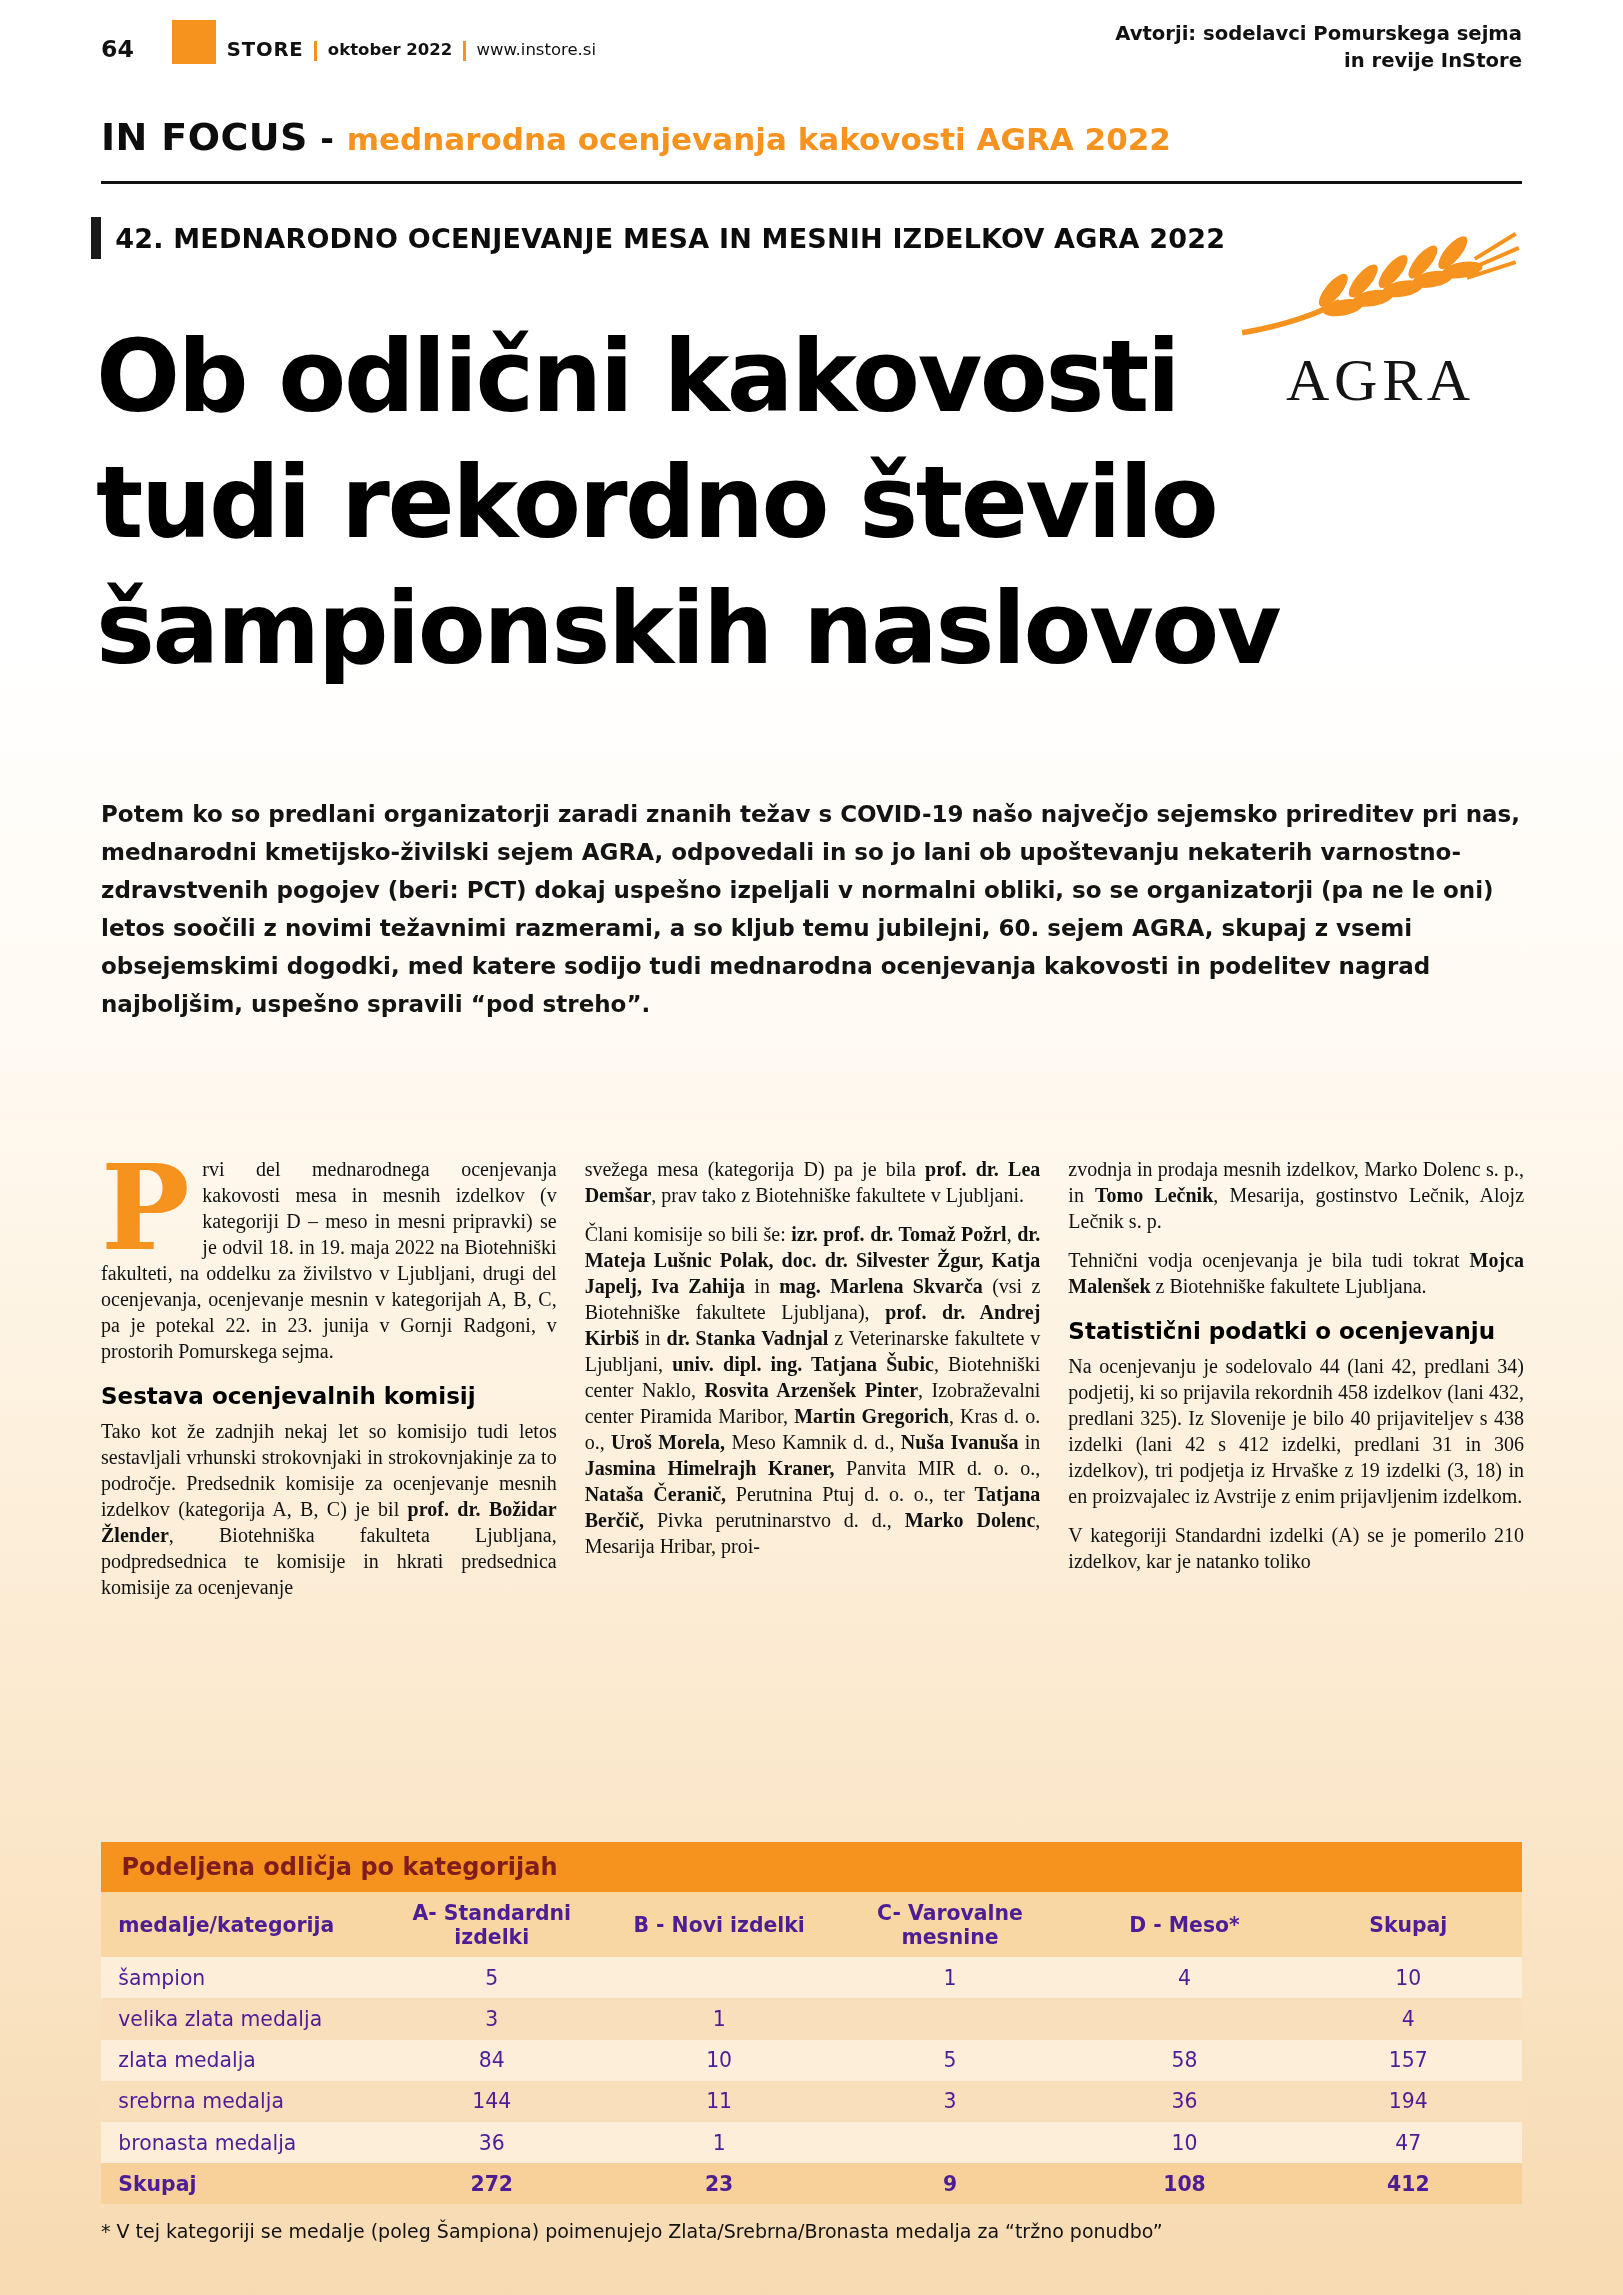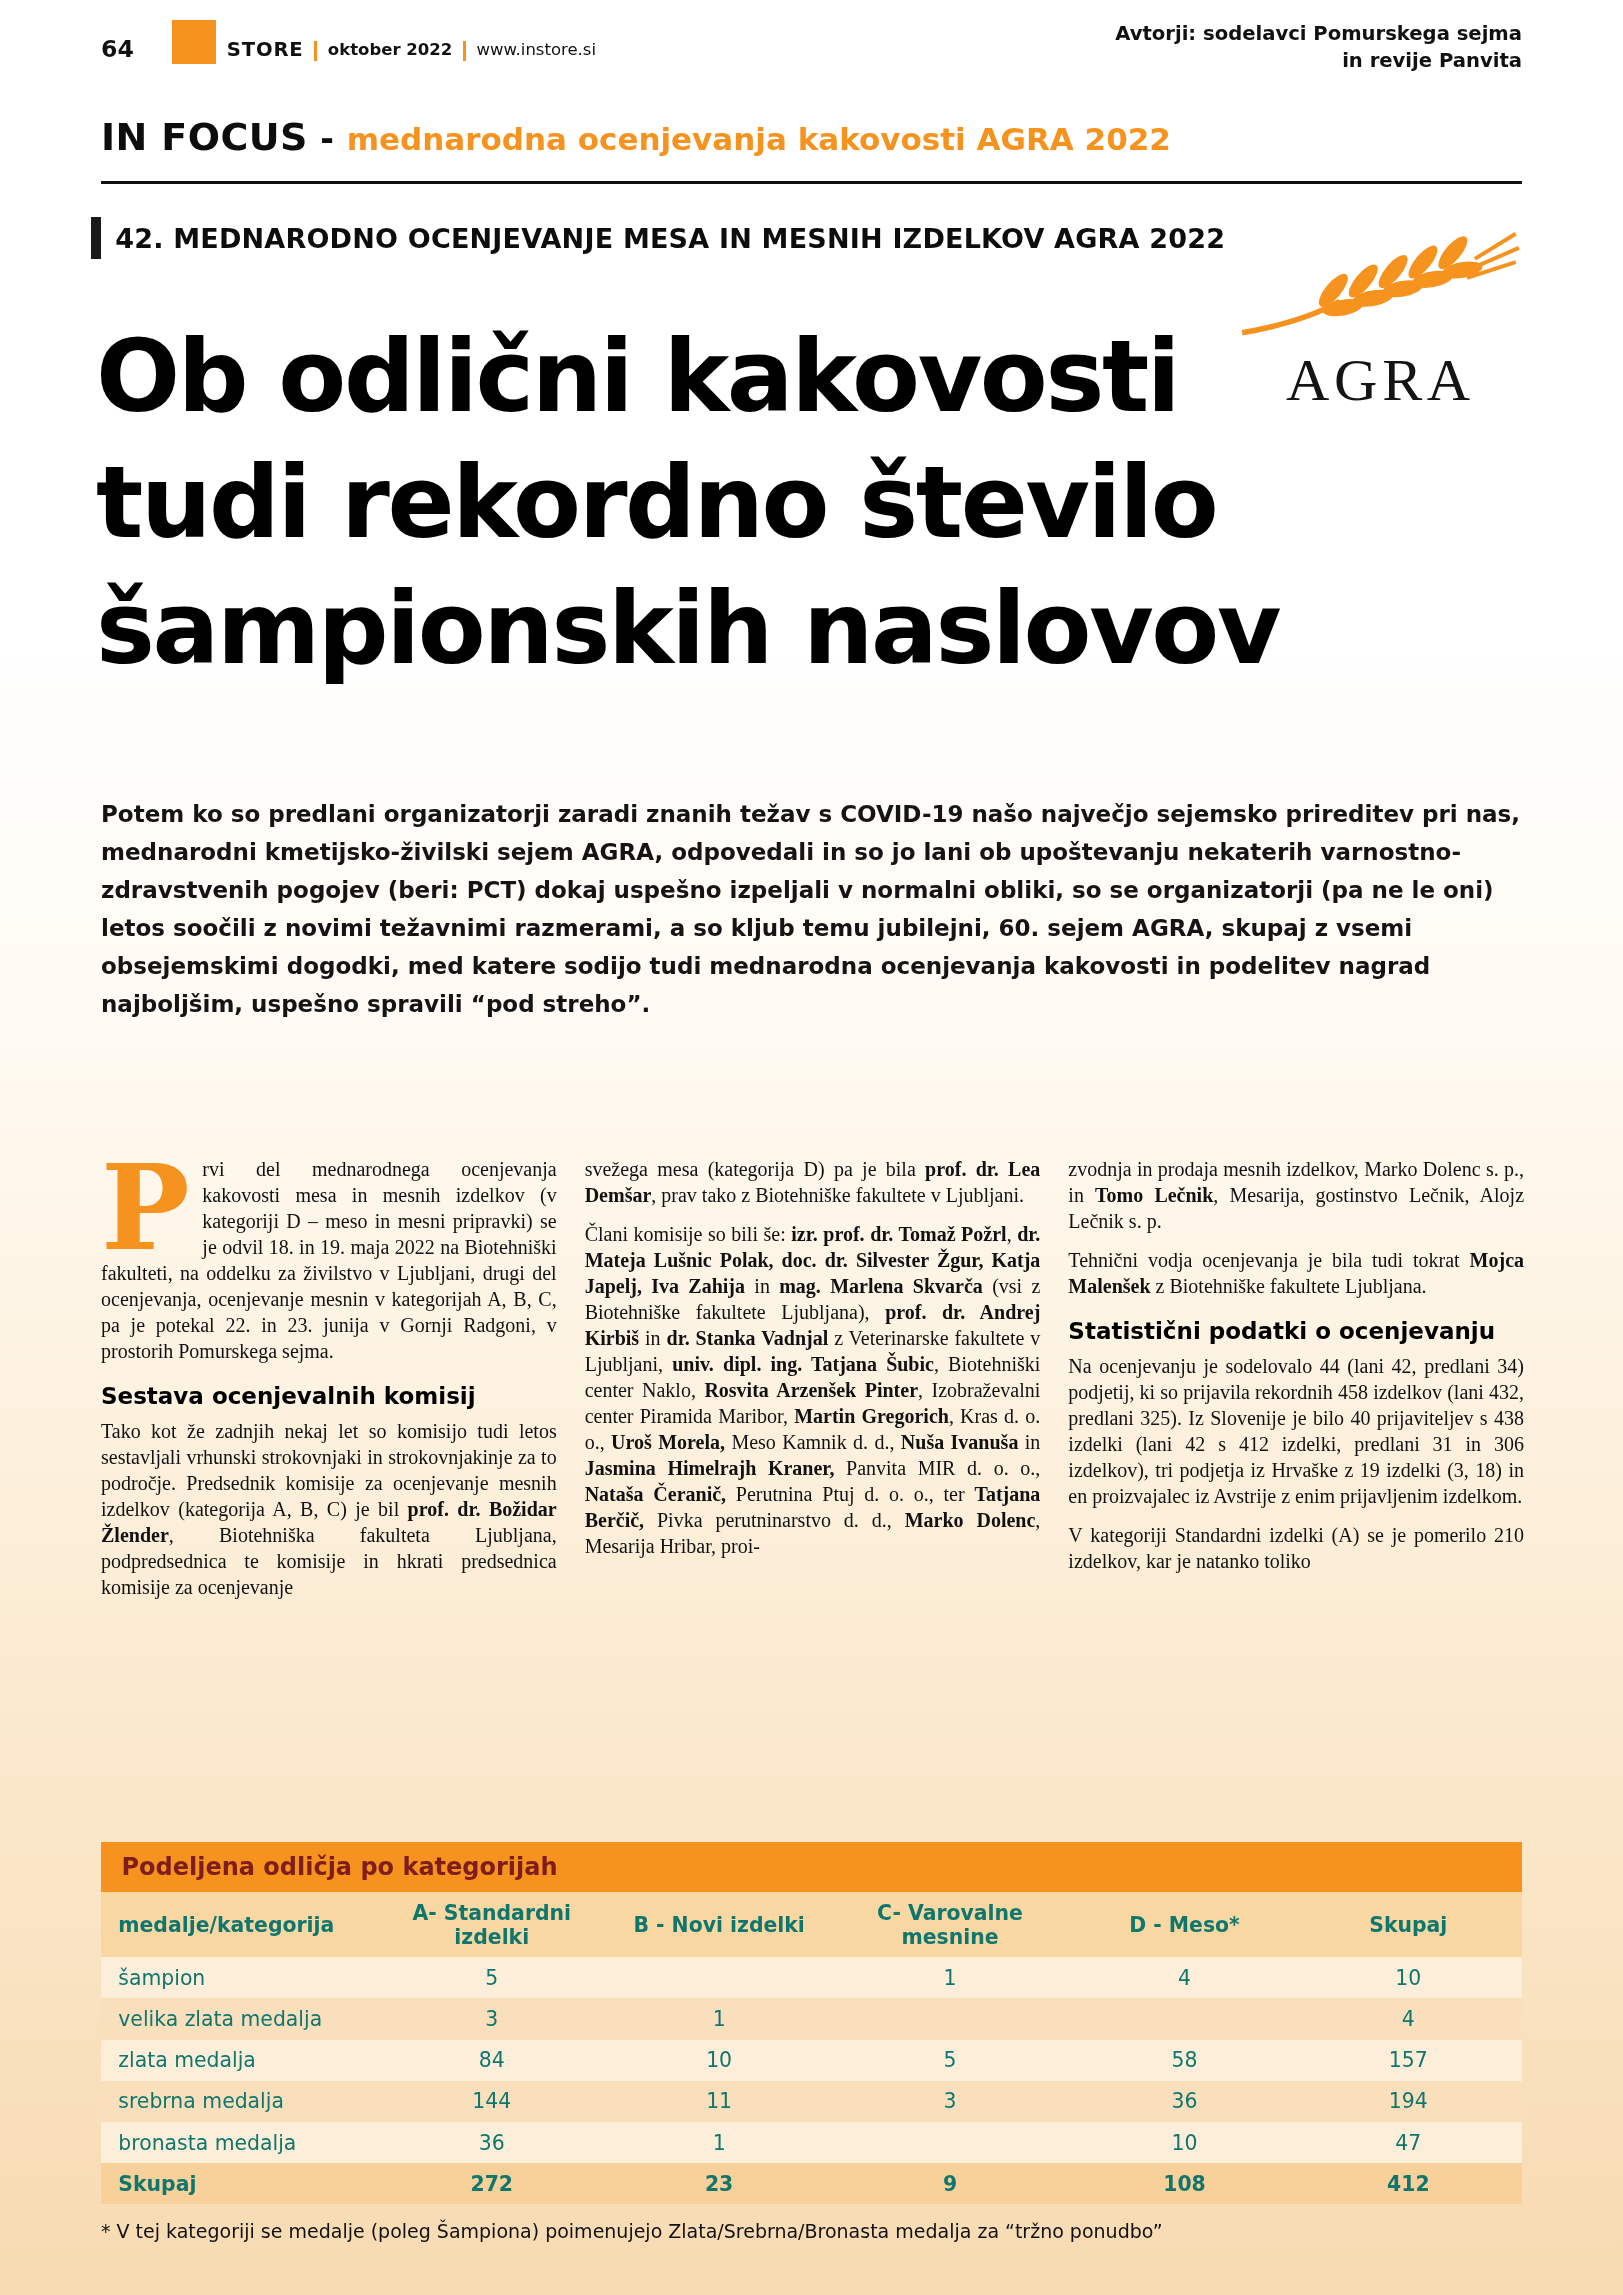--- a/index.html
+++ b/index.html
@@ -52,21 +52,21 @@
   .col { flex:1 1 0; min-width:0; }
   .body-para { font-family:"Liberation Serif","DejaVu Serif",serif; font-size:20px; line-height:26px; text-align:justify; color:#111; margin-bottom:12.6px; }
   .body-para .b { font-weight:bold; }
   .dropcap { float:left; font-family:"DejaVu Serif","Liberation Serif",serif; font-weight:bold; color:var(--accent); font-size:118px; line-height:88px; padding:7.9px 12.6px 7.9px 0; }
   .subhead { font-family:"DejaVu Sans","Liberation Sans",sans-serif; font-size:23px; font-weight:bold; color:#000; margin:19px 0 9.4px 0; }
 
   
   .medals { position:absolute; top:1842px; left:101px; right:101px; }
   .medals-title { height:50px; background:var(--accent); color:#7f1d1d; font-size:24px; font-weight:bold; display:flex; align-items:center; padding-left:20.4px; }
   table.medals-table { width:100%; border-collapse:collapse; table-layout:fixed; }
-  .medals-table th, .medals-table td { font-size:20.4px; padding:8.6px 11px; text-align:center; color:#0f766e; }
+  .medals-table th, .medals-table td { font-size:20.4px; padding:8.6px 11px; text-align:center; color:#4c1d95; }
   .medals-table th.first, .medals-table td.first { text-align:left; padding-left:17.3px; }
   .medals-table thead tr { background:#f8d7a3; }
   .medals-table thead th { font-weight:bold; }
   .medals-table tbody tr:nth-child(odd) { background:#fdeeda; }
   .medals-table tbody tr:nth-child(even) { background:#fadfbd; }
   .medals-table tbody tr.total { background:#f7d09a; font-weight:bold; }
   .footnote { margin-top:15.7px; font-size:19px; color:#111; }
 
   .col-widths col:nth-child(1){width:19%} .col-widths col:nth-child(2){width:17%}
   .col-widths col:nth-child(3){width:15%} .col-widths col:nth-child(4){width:17.5%}
@@ -80,21 +80,21 @@
     <span class="page-number">64</span>
     <span class="logo-square"></span>
     <span class="mag-name">STORE</span>
     <span class="mh-divider"></span>
     <span class="issue">oktober 2022</span>
     <span class="mh-divider"></span>
     <span class="website">www.instore.si</span>
   </div>
   <div class="masthead-right">
     <div>Avtorji: sodelavci Pomurskega sejma</div>
-    <div>in revije Panvita</div>
+    <div>in revije InStore</div>
   </div>
 </header>
 
 <div class="section-head">
   <span class="section-label">IN FOCUS</span>
   <span class="section-dash">-</span>
   <span class="section-title">mednarodna ocenjevanja kakovosti AGRA 2022</span>
 </div>
 <div class="rule"></div>
 

